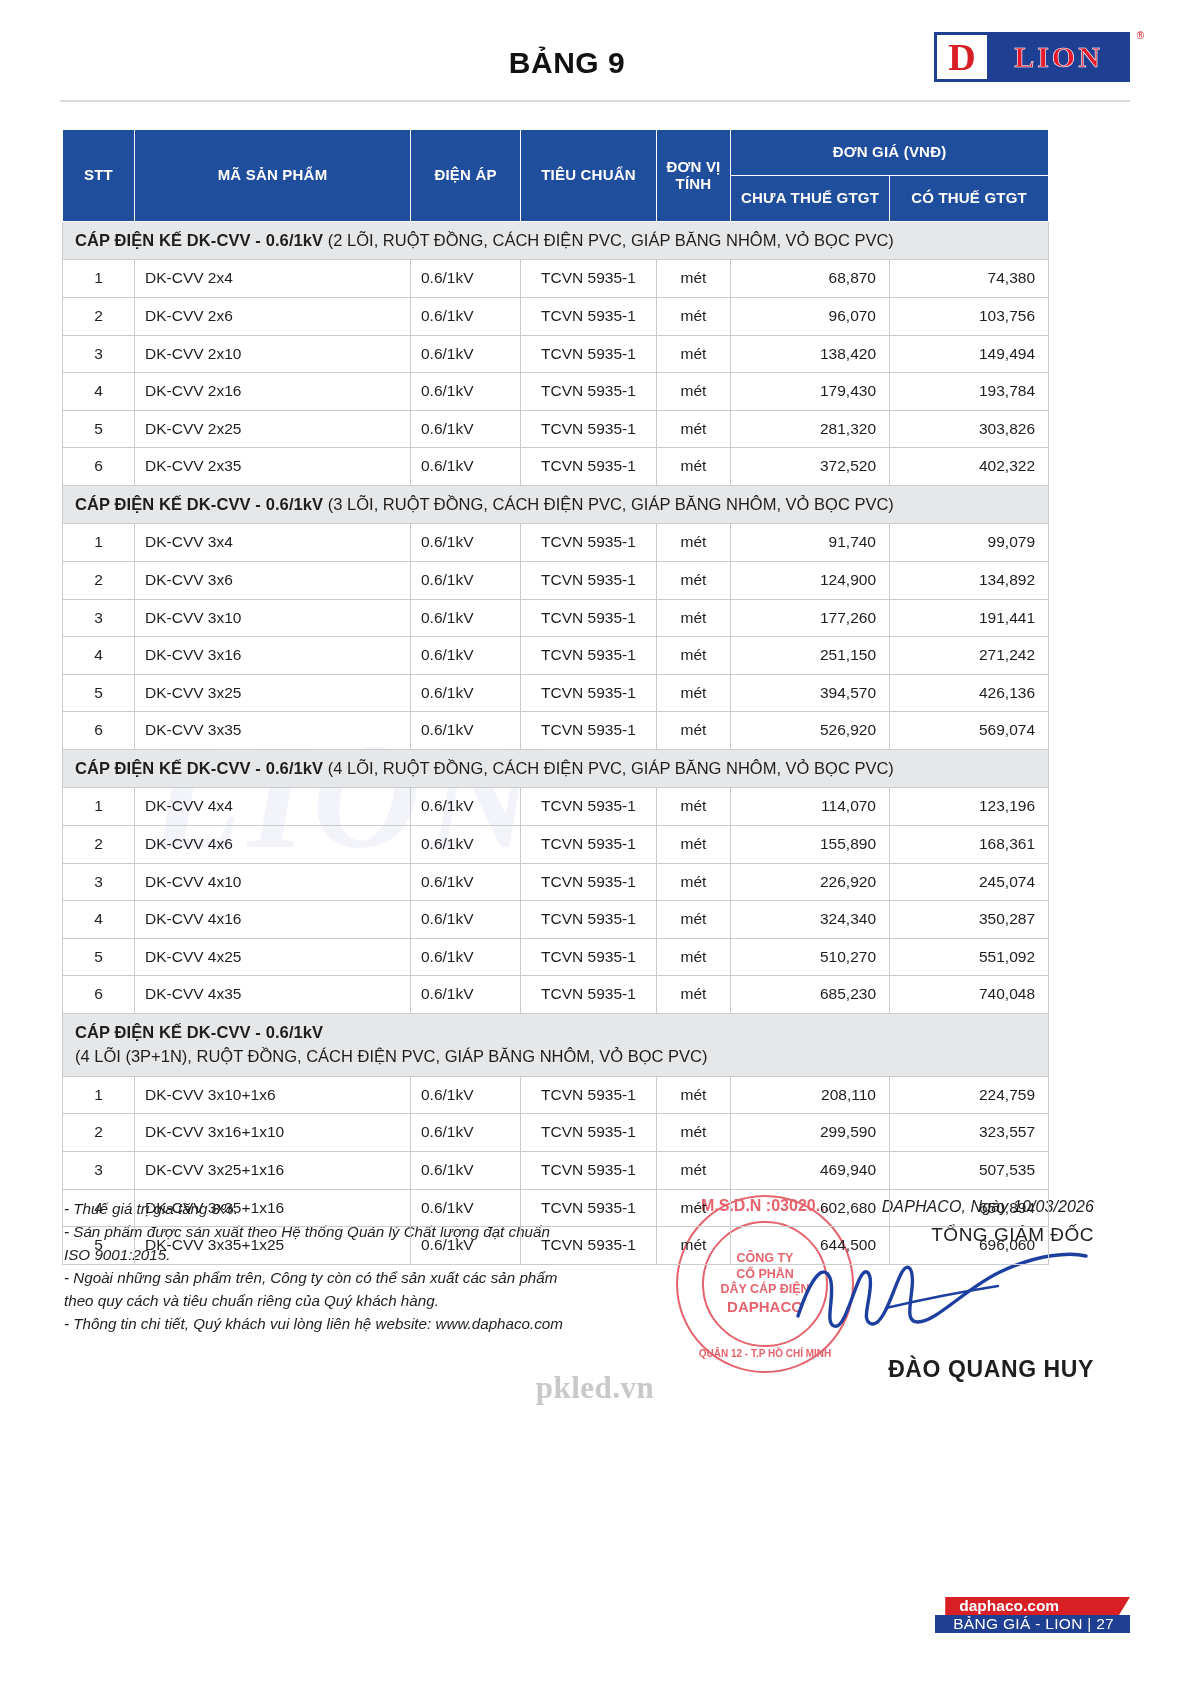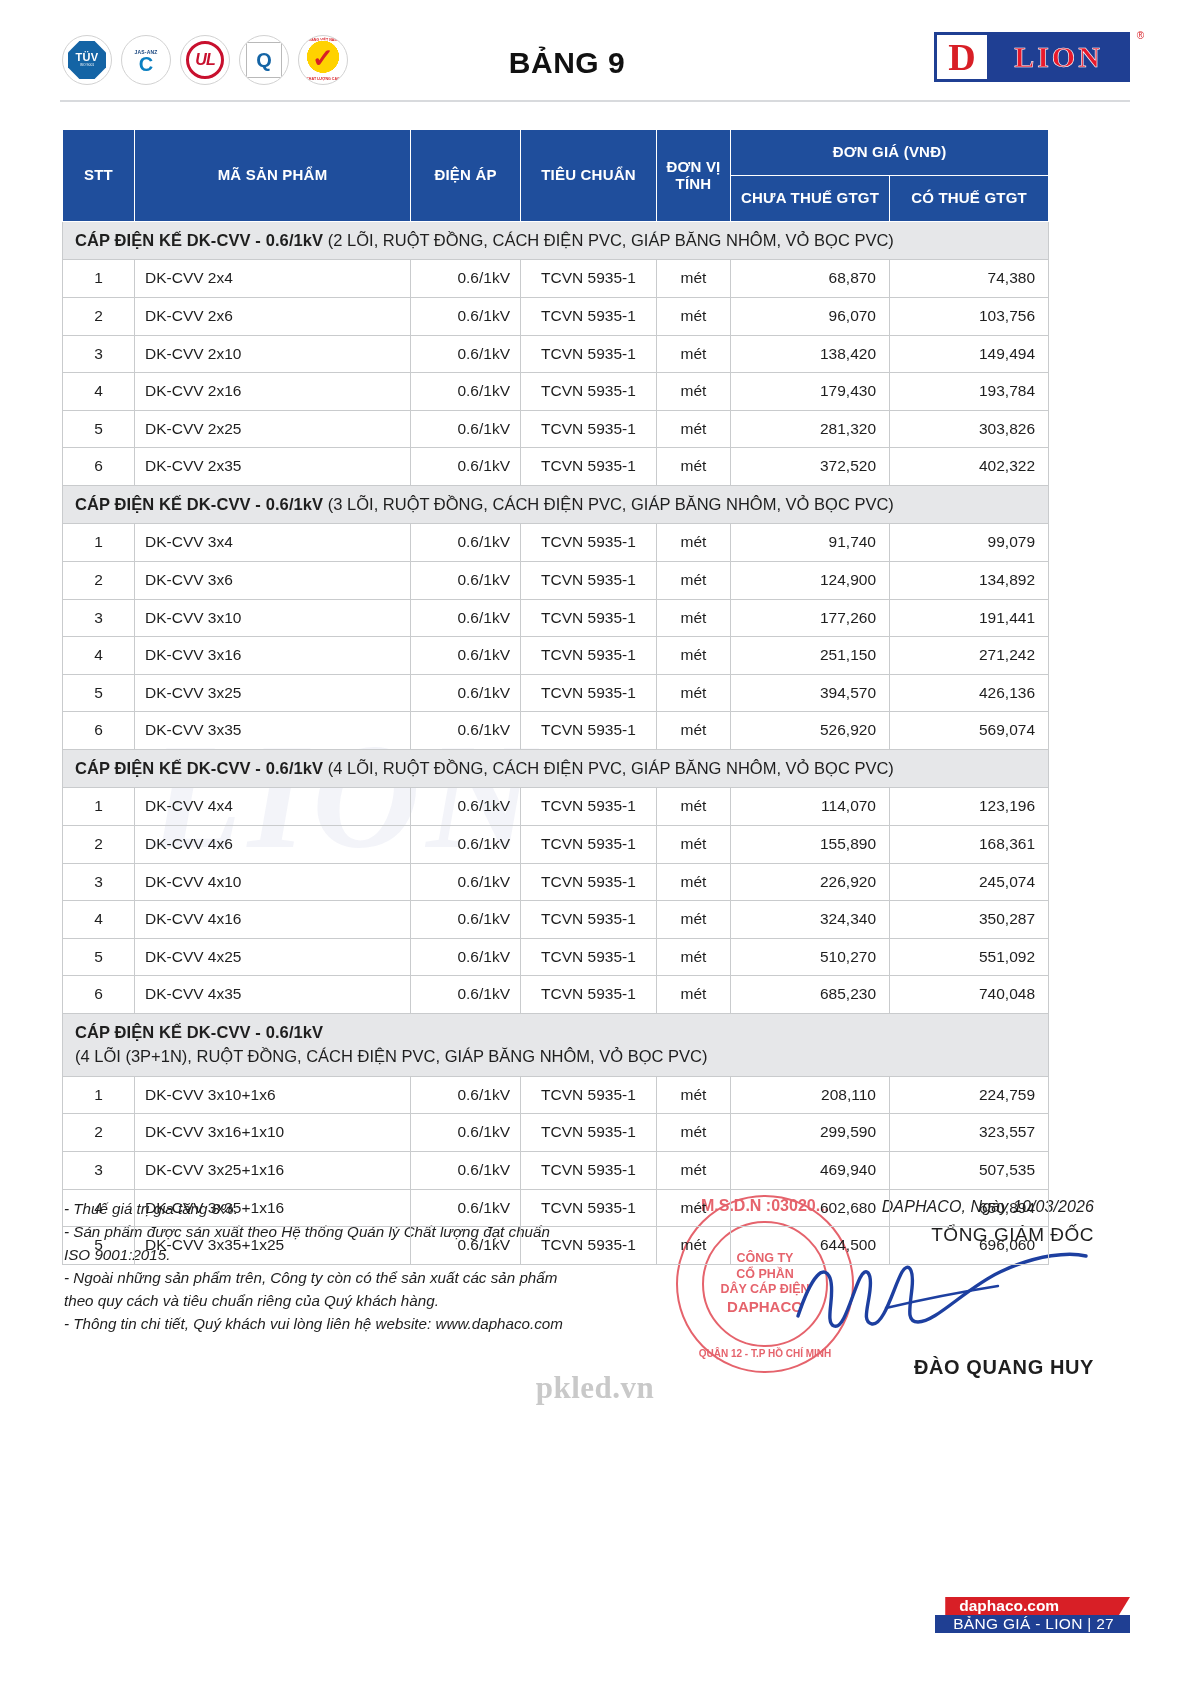--- a/index.html
+++ b/index.html
@@ -131,21 +131,21 @@
   }
   thead th.tall { height: 92px; }
 
   tbody td {
     border: 1px solid #c9cbcd; font-size: 15.5px; padding: 9px 10px;
     color: #1e1e1e; background: transparent; line-height: 1.2;
     font-family: "Liberation Sans", sans-serif;
   }
   td.stt  { text-align: center; }
   td.code { text-align: left; }
-  td.volt { text-align: right; margin-left: 12px; }
+  td.volt { text-align: left; margin-left: 12px; }
   td.std  { text-align: center; }
   td.unit { text-align: center; }
   td.price{ text-align: right; padding-right: 13px; }
 
   tr.section td {
     background: #e6e7e9; border-left: 1px solid #c9cbcd; border-right: 1px solid #c9cbcd;
     border-top: 1px solid #c9cbcd; border-bottom: 1px solid #c9cbcd;
     padding: 8px 12px; font-size: 16.5px; line-height: 1.3;
   }
   .sec-b { font-weight: 700; letter-spacing: .1px; }
@@ -158,21 +158,21 @@
     font-size: 15.2px; font-style: italic; line-height: 1.45; color: #1e1e1e;
   }
   .notes p { margin: 0 0 1px 0; }
 
   .sig {
     position: absolute; right: 96px; top: 1198px; width: 380px;
     text-align: right; color: #1e1e1e;
   }
   .sig .line1 { font-size: 16px; font-style: italic; letter-spacing: .1px; }
   .sig .line2 { font-size: 19px; font-weight: 400; margin-top: 8px; letter-spacing: .5px; }
-  .sig .name { font-size: 20px; font-weight: 700; margin-top: 110px; letter-spacing: .6px; }
+  .sig .name { font-size: 23px; font-weight: 700; margin-top: 110px; letter-spacing: .6px; }
 
   .stamp {
     position: absolute; left: 676px; top: 1195px;
     width: 178px; height: 178px; border-radius: 50%;
     border: 2.5px solid #e0414c; opacity: .82;
     display: flex; align-items: center; justify-content: center;
   }
   .stamp .inner {
     width: 126px; height: 126px; border-radius: 50%; border: 2px solid #e0414c;
     display: flex; flex-direction: column; align-items: center; justify-content: center;
@@ -211,43 +211,20 @@
     margin-left: -10px;
   }
 </style>
 </head>
 <body>
 
 <div class="page">
 
   <div class="header">
 
-    <div class="cert-row">
-      <div class="cert cert-tuv">
-        <div class="oct">
-          <span class="t1">TÜV</span>
-          <span class="t2">ISO 9001</span>
-        </div>
-      </div>
-      <div class="cert cert-jas">
-        <span class="t1">JAS-ANZ</span>
-        <span class="cmark">C</span>
-      </div>
-      <div class="cert cert-ul">
-        <div class="ring">UL</div>
-      </div>
-      <div class="cert cert-q">
-        <div class="sq">Q</div>
-      </div>
-      <div class="cert cert-vn">
-        <span class="vtop">HÀNG VIỆT NAM</span>
-        <div class="vmark"></div>
-        <span class="vbot">CHẤT LƯỢNG CAO</span>
-      </div>
-    </div>
 
     <div class="page-title">BẢNG 9</div>
 
     <div class="brand">
       <div class="d-box">
         <span class="d-glyph">D</span>
       </div>
       <div class="lion">LION</div>
       <span class="reg">®</span>
     </div>

